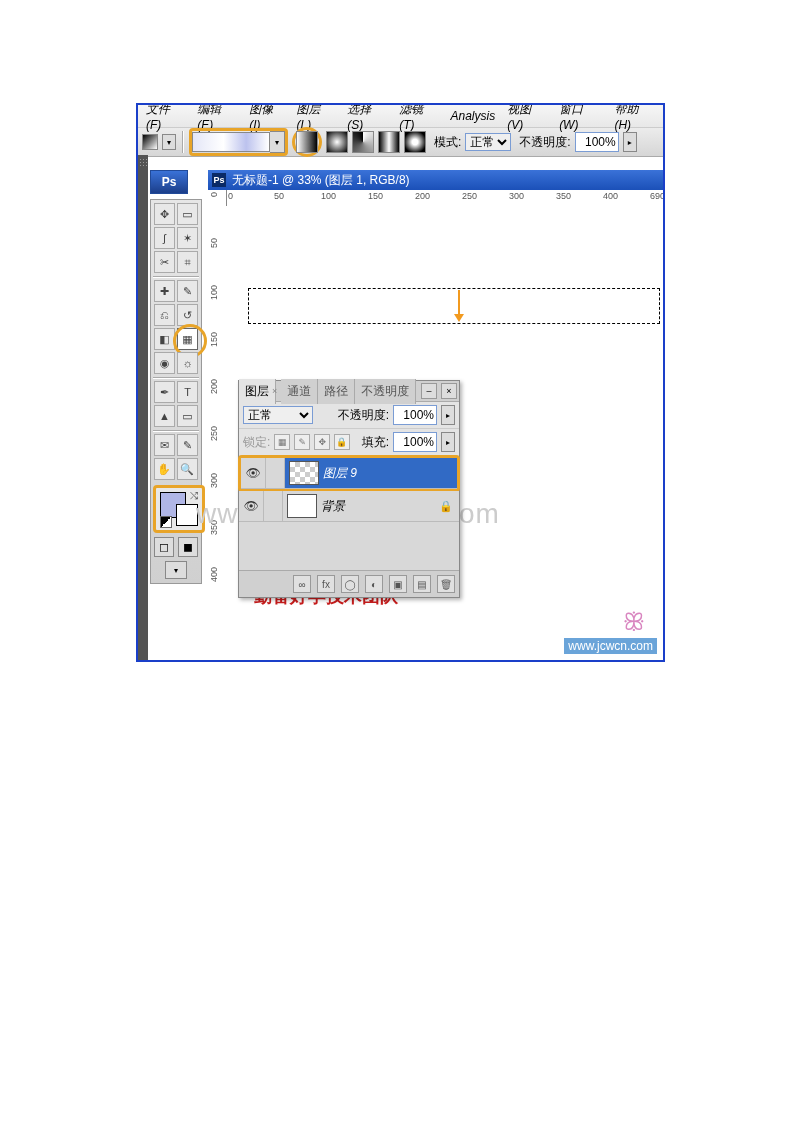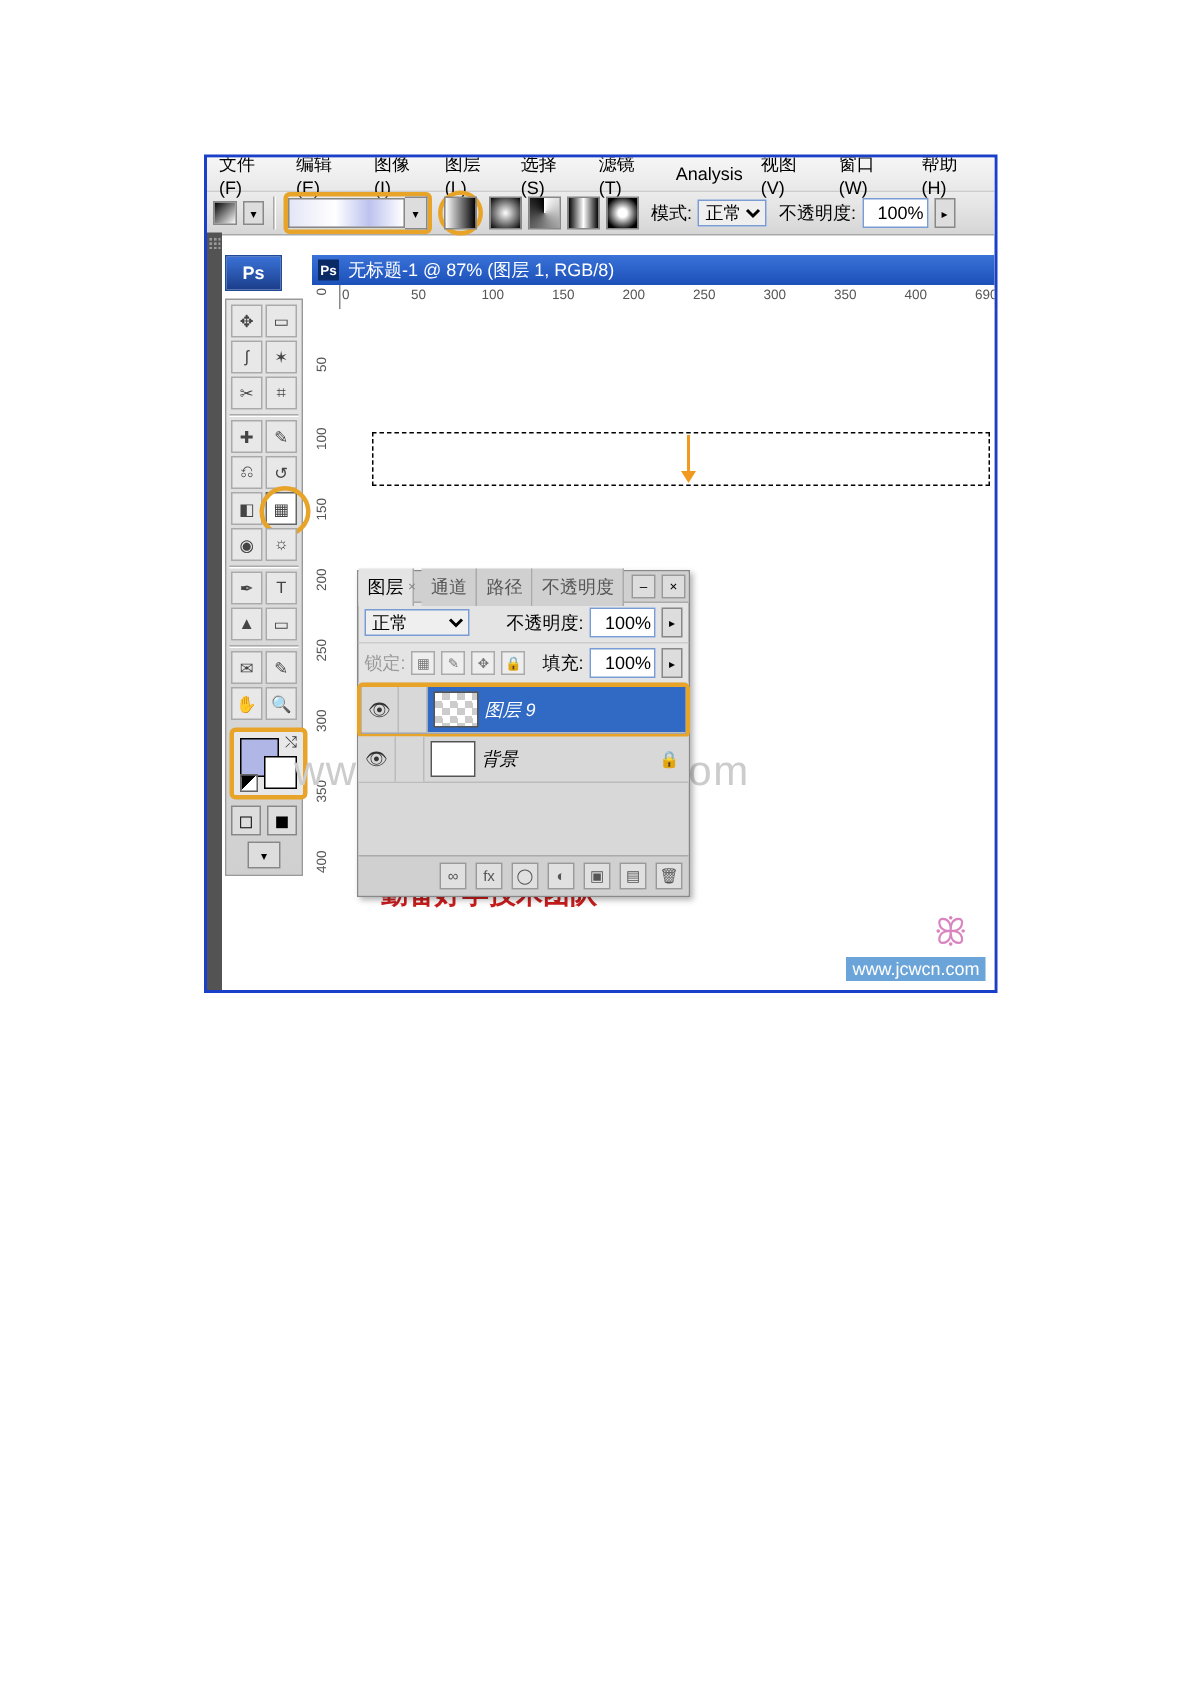--- a/index.html
+++ b/index.html
@@ -24,20 +24,21 @@
   }
   
   .menubar {
     display: flex;
     align-items: center;
     height: 22px;
     background: linear-gradient(#f6f6f6, #e8e8e8);
     border-bottom: 1px solid #ccc;
     padding: 0 2px;
     font-size: 12px;
+    font-style: italic;
   }
   .menubar span {
     padding: 2px 6px;
     cursor: default;
   }
   
   .optbar {
     display: flex;
     align-items: center;
     height: 28px;
@@ -490,21 +491,21 @@
     <div class="qmask-row">
       <div class="qm">◻</div>
       <div class="qm">◼</div>
     </div>
     <div class="screen-btn">▾</div>
   </div>
 
   <div class="doc-window">
     <div class="doc-titlebar">
       <div class="psicon">Ps</div>
-      <span>无标题-1 @ 87% (图层 1, RGB/8)</span>
+      <span>无标题-1 @ 33% (图层 1, RGB/8)</span>
     </div>
 
     <div class="ruler-h">
       <span class="tlabel" style="left:2px">0</span>
       <span class="tlabel" style="left:48px">50</span>
       <span class="tlabel" style="left:95px">100</span>
       <span class="tlabel" style="left:142px">150</span>
       <span class="tlabel" style="left:189px">200</span>
       <span class="tlabel" style="left:236px">250</span>
       <span class="tlabel" style="left:283px">300</span>

